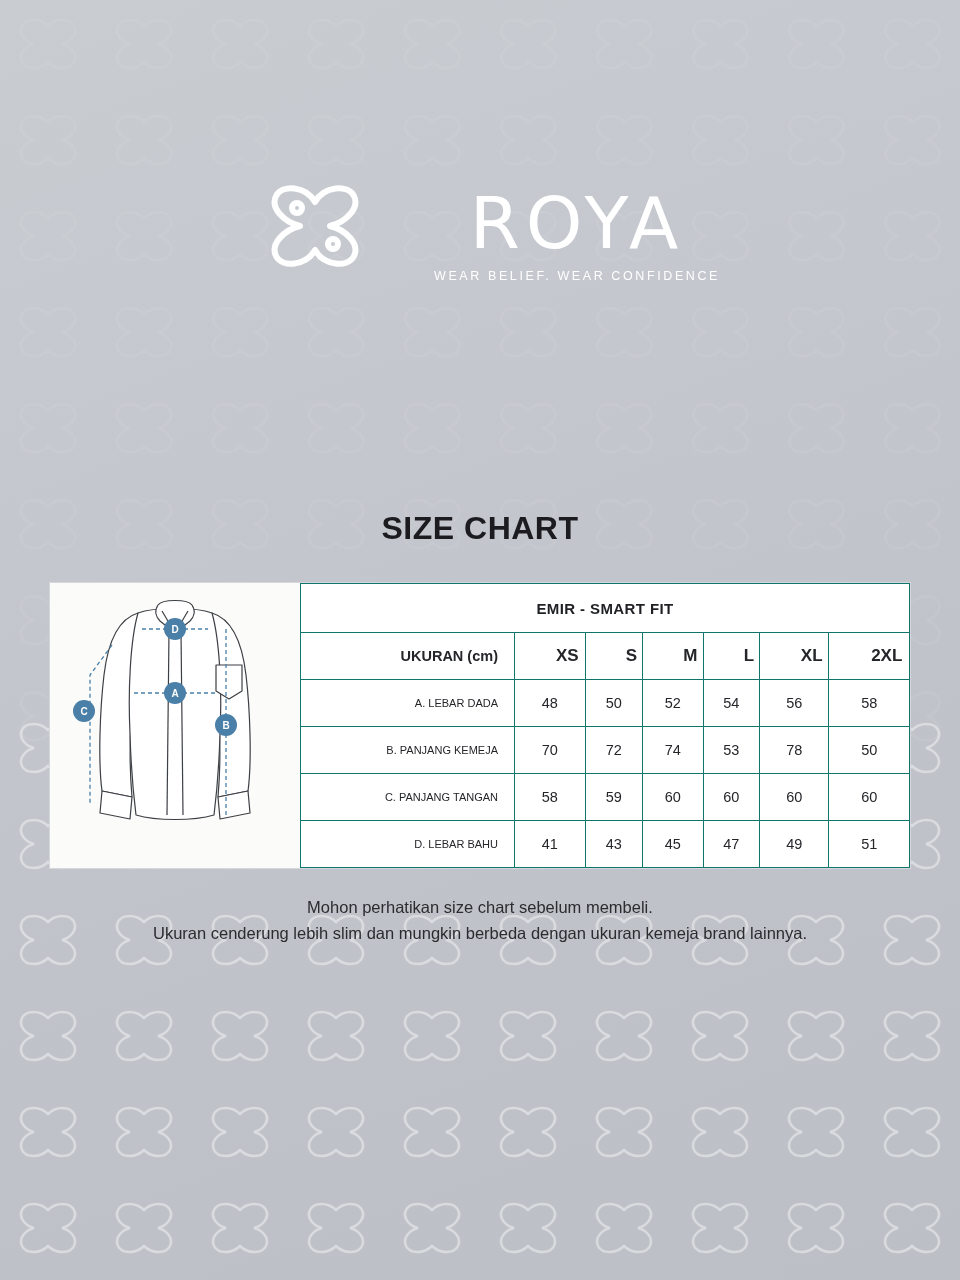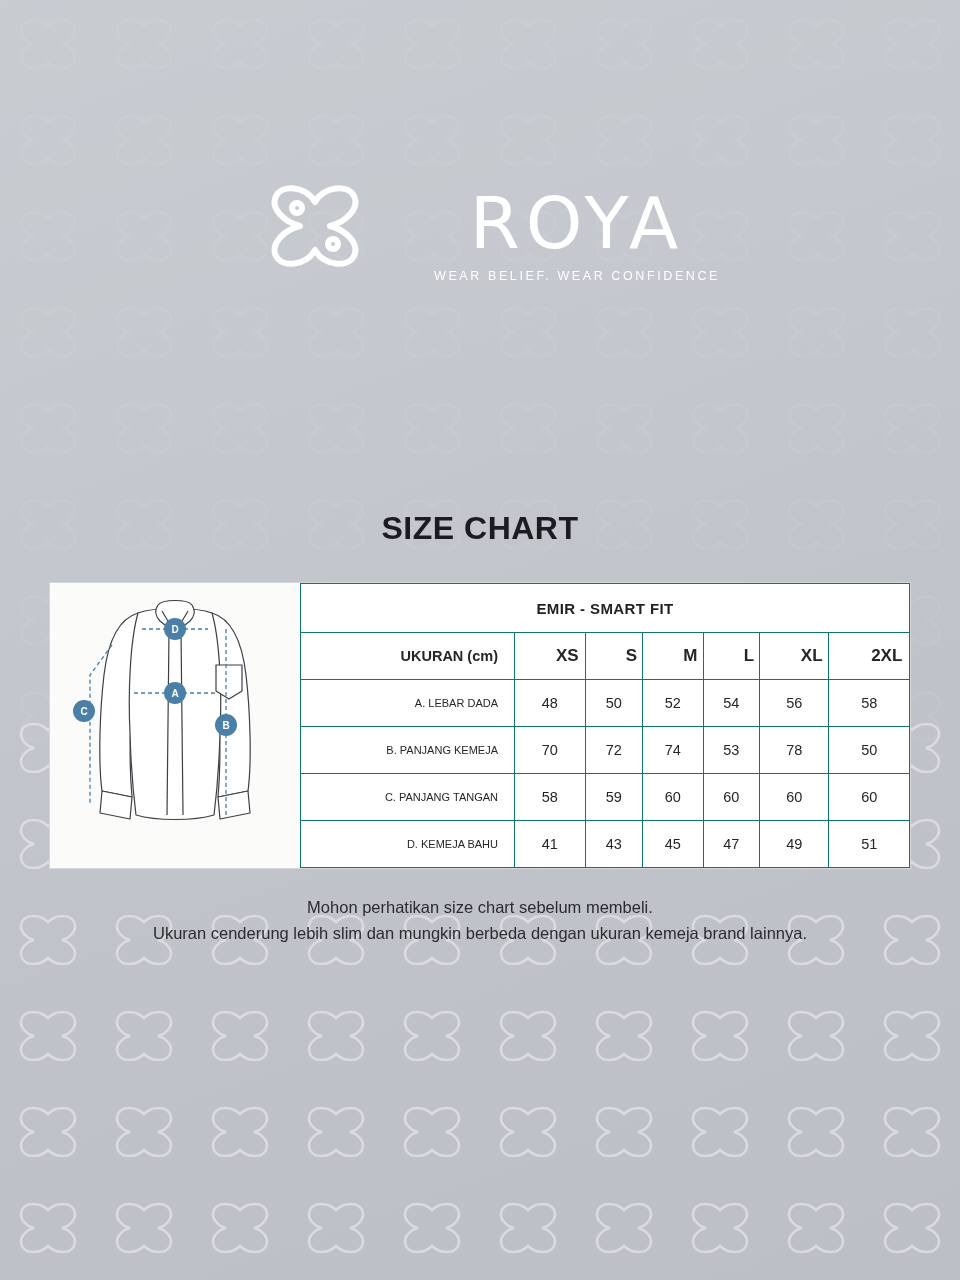--- a/index.html
+++ b/index.html
@@ -287,21 +287,21 @@
         <tr>
           <td class="label-col">C. PANJANG TANGAN</td>
           <td>58</td>
           <td>59</td>
           <td>60</td>
           <td>60</td>
           <td>60</td>
           <td>60</td>
         </tr>
         <tr>
-          <td class="label-col">D. KEMEJA BAHU</td>
+          <td class="label-col">D. LEBAR BAHU</td>
           <td>41</td>
           <td>43</td>
           <td>45</td>
           <td>47</td>
           <td>49</td>
           <td>51</td>
         </tr>
       </tbody>
     </table>
   </div>

